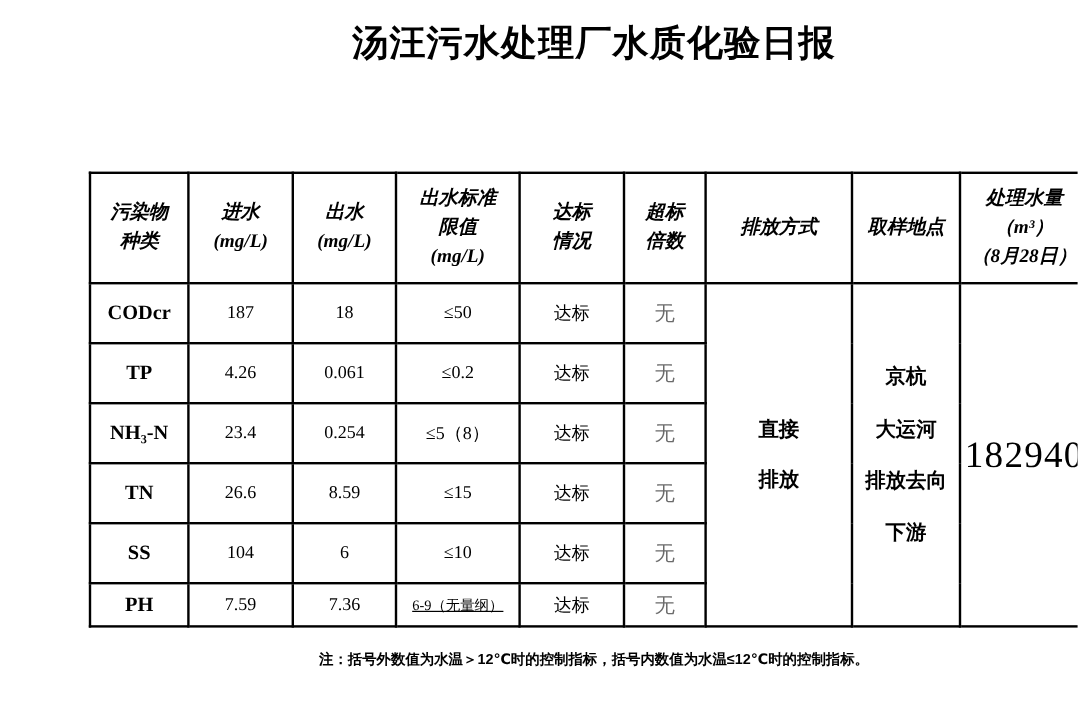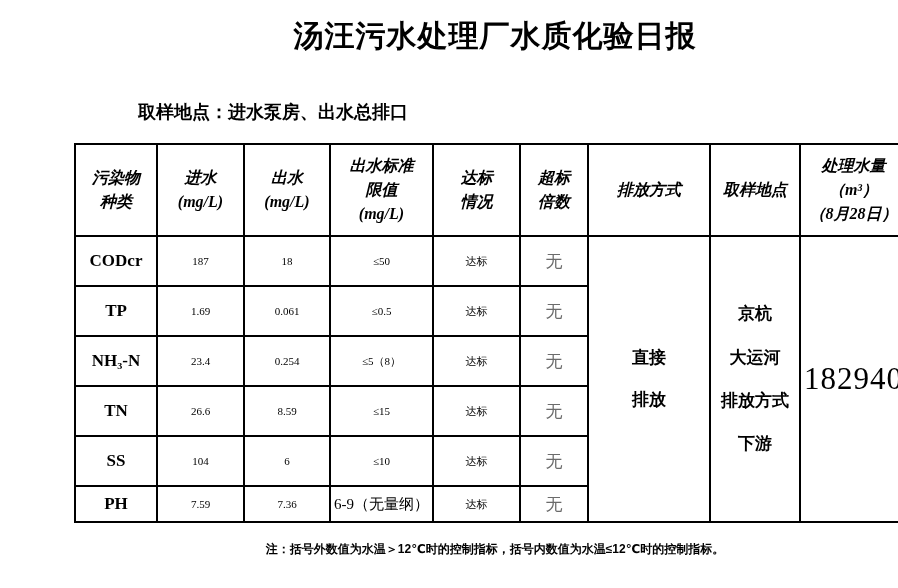--- a/index.html
+++ b/index.html
@@ -49,56 +49,55 @@
     vertical-align: middle;
     padding: 0;
     white-space: pre-line;
     overflow: hidden;
   }
   .report th {
     font-weight: bold;
     font-size: 16px;
     line-height: 1.5;
   }
-  .report td { font-size: 11px; }
+  .report td { font-size: 15px; }
   tr.hdr   { height: 92px; font-style: italic; }
   tr.row   { height: 50px; padding-left: 48px; }
   tr.row-last { height: 36px; }
   td.pname { font-weight: bold; font-size: 17px; }
   td.muted { color: #6b6b6b; font-size: 17px; }
   td.merged {
     font-weight: bold;
     font-size: 17px;
     line-height: 2.5;
   }
   td.dest { line-height: 2.55; }
   td.volume {
     font-size: 31px;
     font-weight: normal;
     letter-spacing: 1px;
   }
-  td.small-limit { font-size: 15px; }
+  td.small-limit { font-size: 12px; text-decoration: underline; }
   .note {
     position: absolute;
     top: 541px; left: 0;
     width: 100%;
     text-align: center;
     font-family: "Liberation Sans", "DejaVu Sans", sans-serif;
     font-size: 12px;
     font-weight: bold;
   }
 </style>
 </head>
 <body>
 
 <div class="page">
 
   <div class="title">汤汪污水处理厂水质化验日报</div>
 
-  <div class="sampling">取样地点：进水泵房、出水总排口</div>
 
   <table class="report">
     <colgroup>
       <col style="width:82px">
         <col style="width:87px">
         <col style="width:86px">
       <col style="width:103px">
         <col style="width:87px">
         <col style="width:68px">
       <col style="width:122px">
@@ -131,30 +130,30 @@
         <td class="pname">CODcr</td>
         <td>187</td>
         <td>18</td>
         <td>≤50</td>
         <td>达标</td>
         <td class="muted">无</td>
         <td class="merged" rowspan="6">直接
 排放</td>
         <td class="merged dest" rowspan="6">京杭
 大运河
-排放方式
+排放去向
 下游</td>
         <td class="volume" rowspan="6">182940</td>
       </tr>
 
       <tr class="row">
         <td class="pname">TP</td>
-        <td>1.69</td>
+        <td>4.26</td>
         <td>0.061</td>
-        <td>≤0.5</td>
+        <td>≤0.2</td>
         <td>达标</td>
         <td class="muted">无</td>
       </tr>
 
       <tr class="row">
         <td class="pname">NH₃-N</td>
         <td>23.4</td>
         <td>0.254</td>
         <td>≤5（8）</td>
         <td>达标</td>

